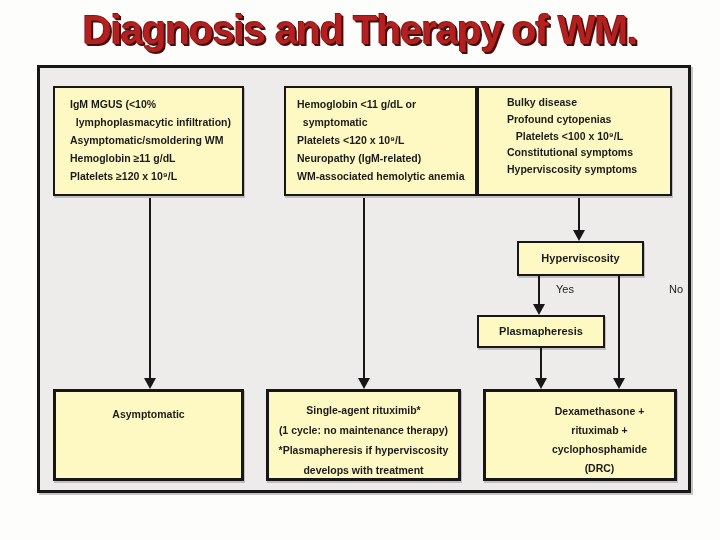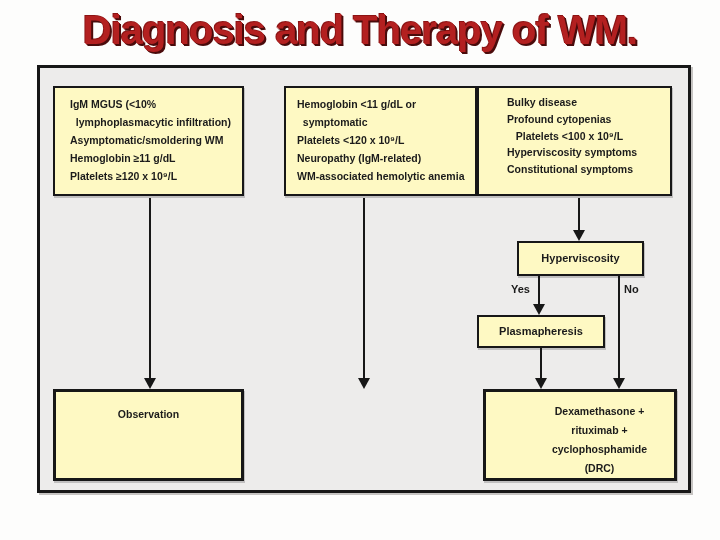--- a/index.html
+++ b/index.html
@@ -36,21 +36,21 @@
   .outcome { border-width:3px; text-align:center; }
   .out-a { left:53px;  top:389px; width:191px; height:92px; padding-top:12px; line-height:20px; }
   .out-b { left:266px; top:389px; width:195px; height:92px; padding-top:8px;  line-height:20px; }
   .out-c { left:483px; top:389px; width:194px; height:92px; padding-top:10px; line-height:19px;padding-left:39px; }
 
   .vline { position:absolute; width:2px; background:#171717; }
   .ahead { position:absolute; width:0; height:0;
            border-left:6px solid transparent; border-right:6px solid transparent;
            border-top:11px solid #171717; }
 
-  .branch-label { position:absolute; font-size:11px; font-weight:bold; color:#1b1b1b; }
+  .branch-label { position:absolute; font-size:11px; font-weight:normal; color:#1b1b1b;margin-left:45px; }
 </style>
 </head>
 <body>
 
 <div class="slide">
 
   <div class="title">Diagnosis and Therapy of WM.</div>
 
   <div class="canvas">
 
@@ -70,22 +70,22 @@
     <div>  symptomatic</div>
     <div>Platelets &lt;120 x 10⁹/L</div>
     <div>Neuropathy (IgM-related)</div>
     <div>WM-associated hemolytic anemia</div>
   </div>
 
   <div class="node criteria crit-c">
     <div>Bulky disease</div>
     <div>Profound cytopenias</div>
     <div>   Platelets &lt;100 x 10⁹/L</div>
+    <div>Constitutional symptoms</div>
     <div>Hyperviscosity symptoms</div>
-    <div>Constitutional symptoms</div>
   </div>
 
   <div class="vline" style="left:149px; top:198px; height:181px;"></div>
   <div class="ahead" style="left:144px; top:378px;"></div>
 
   <div class="vline" style="left:363px; top:198px; height:181px;"></div>
   <div class="ahead" style="left:358px; top:378px;"></div>
 
   <div class="vline" style="left:578px; top:198px; height:33px;"></div>
   <div class="ahead" style="left:573px; top:230px;"></div>
@@ -102,23 +102,29 @@
   <div class="vline" style="left:618px; top:276px; height:103px;"></div>
   <div class="ahead" style="left:613px; top:378px;"></div>
 
   <div class="node plasma">
     <span>Plasmapheresis</span>
   </div>
   <div class="vline" style="left:540px; top:348px; height:31px;"></div>
   <div class="ahead" style="left:535px; top:378px;"></div>
 
   <div class="node outcome out-a">
-    <div>Observation</div>
+    <div>Asymptomatic</div>
   </div>
 
+  <div class="node outcome out-b">
+    <div>Single-agent rituximib*</div>
+    <div>(1 cycle: no maintenance therapy)</div>
+    <div>*Plasmapheresis if hyperviscosity</div>
+    <div>develops with treatment</div>
+  </div>
 
   <div class="node outcome out-c">
     <div>Dexamethasone +</div>
     <div>rituximab +</div>
     <div>cyclophosphamide</div>
     <div>(DRC)</div>
   </div>
 
 </div>
 

